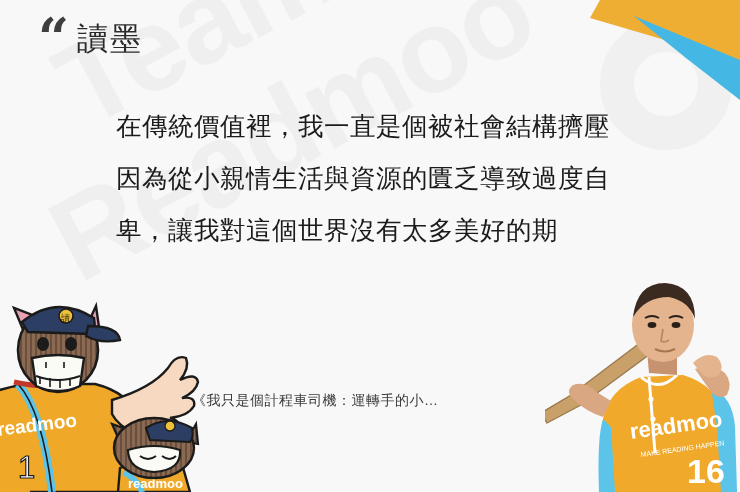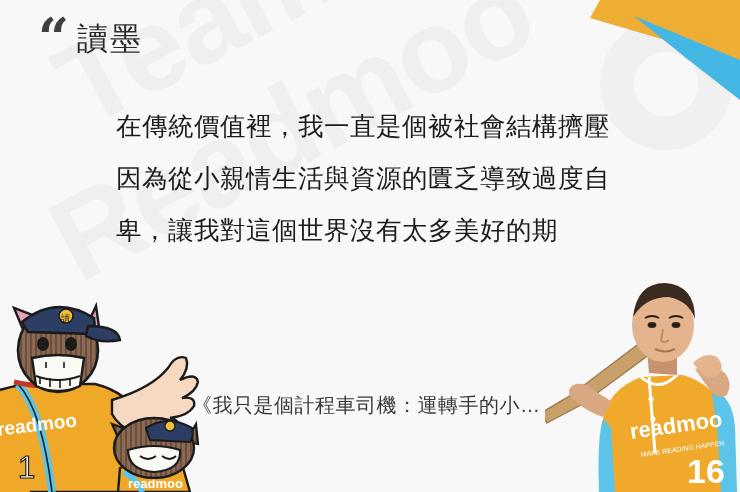--- a/index.html
+++ b/index.html
@@ -80,21 +80,21 @@
   .quote-line {
     font-size:25.5px;
     line-height:52px;
     color:#1B1B1B;
     letter-spacing:0.5px;
     white-space:nowrap;
   }
   #book-title {
     position:absolute;
     left:192px; top:392px;
-    font-size:20px;
+    font-size:14px;
     color:#3A3A3A;
     letter-spacing:.5px;
     white-space:nowrap;
     z-index:5;
   }
 
   
   #mascots { position:absolute; left:0; bottom:0; width:210px; height:200px; z-index:7; }
   
   #athlete { position:absolute; right:0; bottom:0; width:195px; height:215px; z-index:7; }

